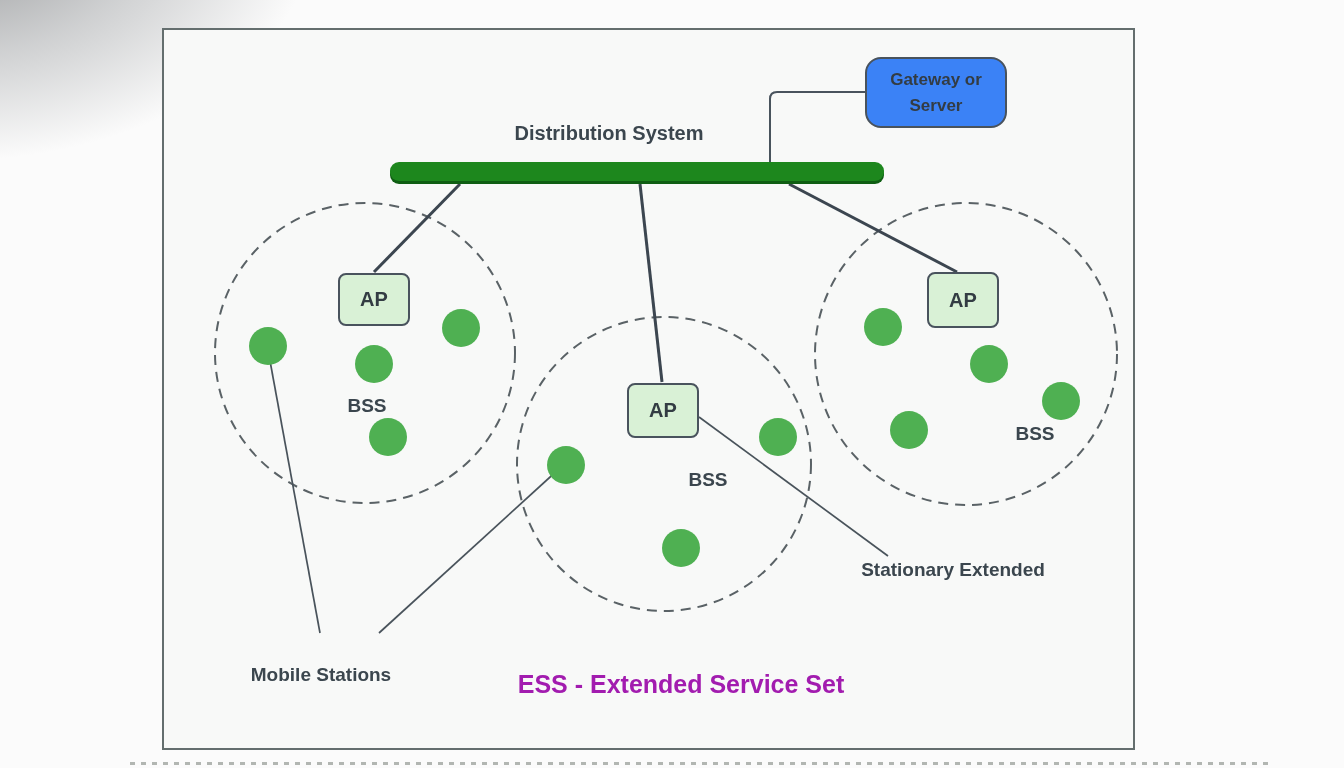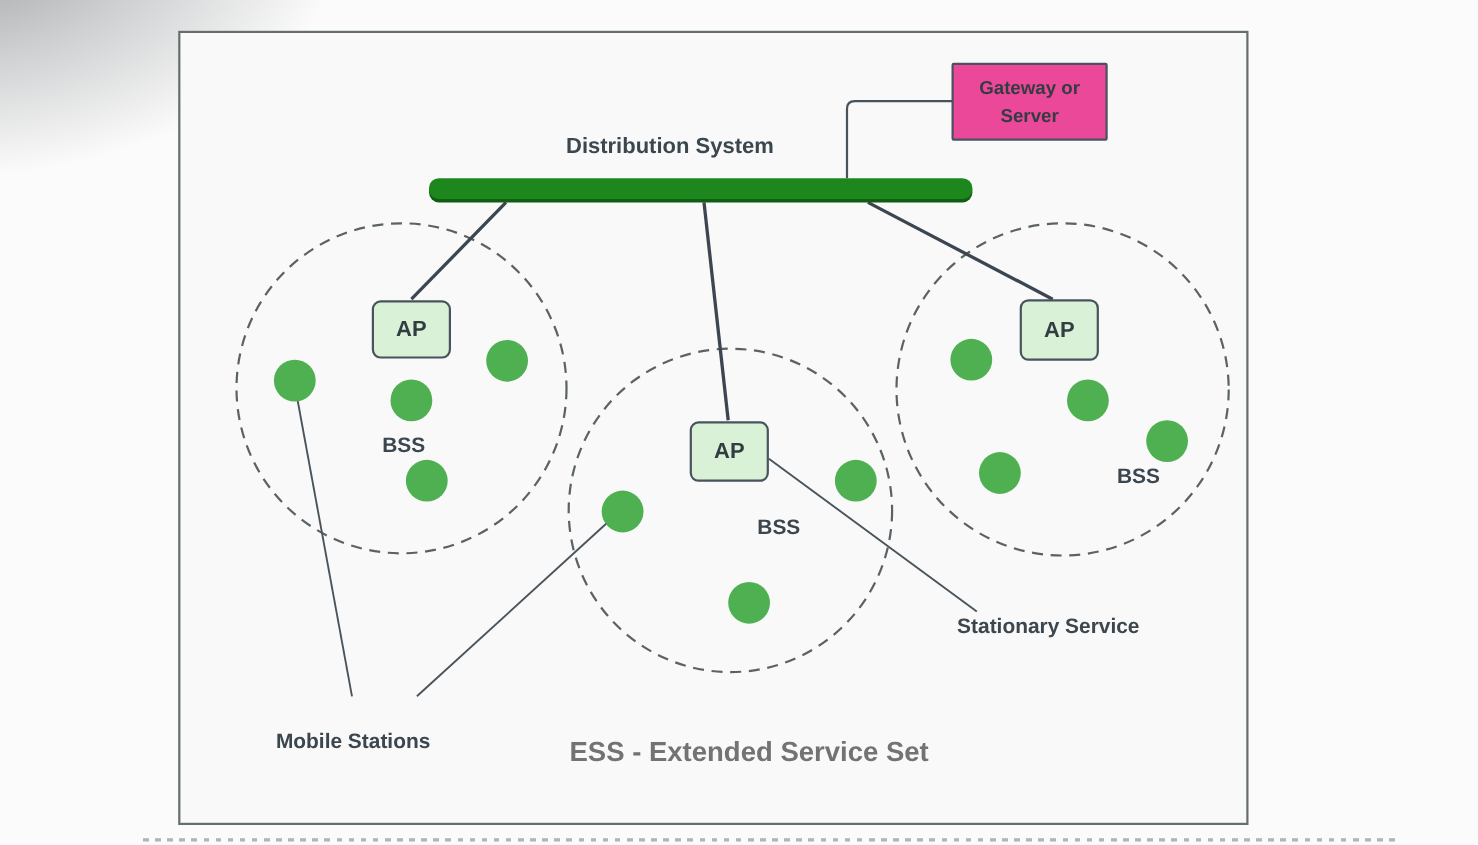--- a/index.html
+++ b/index.html
@@ -19,37 +19,37 @@
   .canvas{
     position:absolute;left:162px;top:28px;width:973px;height:722px;
     background:#f8f9f8;border:2px solid #646e6e;box-sizing:border-box;
   }
   #diagram-svg{position:absolute;left:0;top:0;width:1344px;height:768px;}
   .lbl{
     position:absolute;transform:translateX(-50%);
     color:#3b464e;font-weight:bold;white-space:nowrap;
   }
   .lbl-ds{left:609px;top:122px;font-size:20px;}
-  .lbl-title{left:681px;top:670px;font-size:25px;color:#737373;}
+  .lbl-title{left:681px;top:670px;font-size:25px;color:#a21caf;}
   .lbl-mobile{left:321px;top:644px;font-size:19px;margin-top:20px;}
   .lbl-stationary{left:953px;top:559px;font-size:19px;}
   .lbl-bss{font-size:19px;margin-left:45px;}
   .bss-left{left:322px;top:395px;}
   .bss-mid{left:663px;top:469px;}
   .bss-right{left:990px;top:423px;}
   .node-box{
     position:absolute;box-sizing:border-box;
     border:2px solid #49535d;border-radius:9px;
     display:flex;align-items:center;justify-content:center;
     font-weight:bold;color:#333c43;text-align:center;
   }
   .gateway-box{
     left:865px;top:57px;width:142px;height:71px;
-    background:#ec4899;font-size:17px;line-height:1.5;padding:0 14px;
-    border-radius:2px;
+    background:#3b82f6;font-size:17px;line-height:1.5;padding:0 14px;
+    border-radius:16px;
   }
   .ap-box{background:#d9f1d6;font-size:20px;border-radius:8px;text-align:center;}
   .ap-left{left:338px;top:273px;width:72px;height:53px;}
   .ap-mid{left:627px;top:383px;width:72px;height:55px;}
   .ap-right{left:927px;top:272px;width:72px;height:56px;}
   .bottom-dots{
     position:absolute;left:130px;top:762px;width:1140px;height:3px;
     background:repeating-linear-gradient(90deg,#b2b6b2 0 5px,rgba(0,0,0,0) 5px 11px);
   }
 </style>
@@ -100,17 +100,17 @@
 </div>
 <div class="node-box ap-box ap-right">
   <span>AP</span>
 </div>
 
 <div class="lbl lbl-bss bss-left">BSS</div>
 <div class="lbl lbl-bss bss-mid">BSS</div>
 <div class="lbl lbl-bss bss-right">BSS</div>
 
 <div class="lbl lbl-mobile">Mobile Stations</div>
-<div class="lbl lbl-stationary">Stationary Service</div>
+<div class="lbl lbl-stationary">Stationary Extended</div>
 
 <div class="lbl lbl-title">ESS - Extended Service Set</div>
 
 <div class="bottom-dots"></div>
 
 </body></html>

